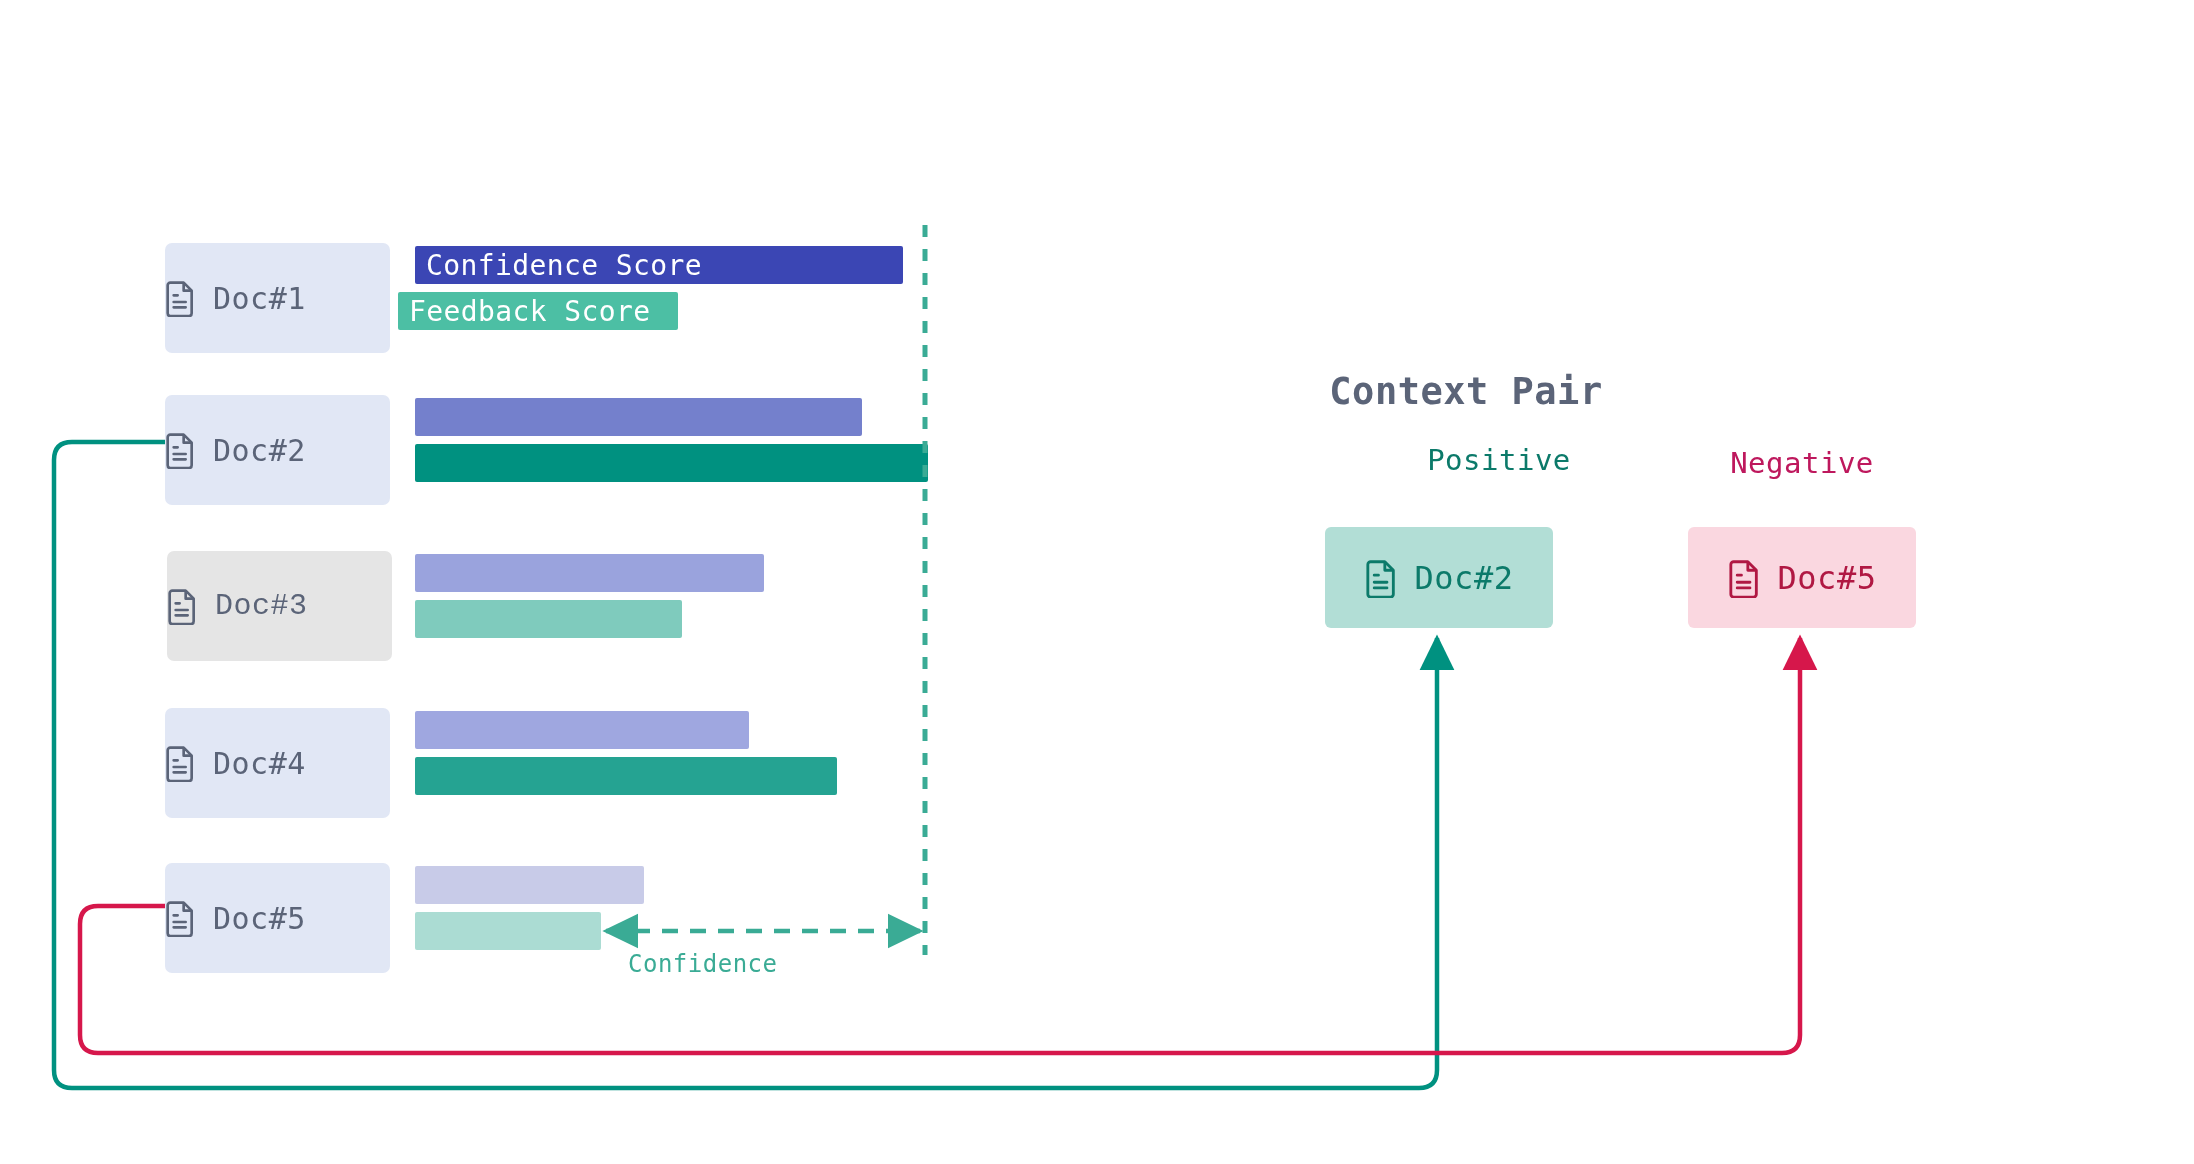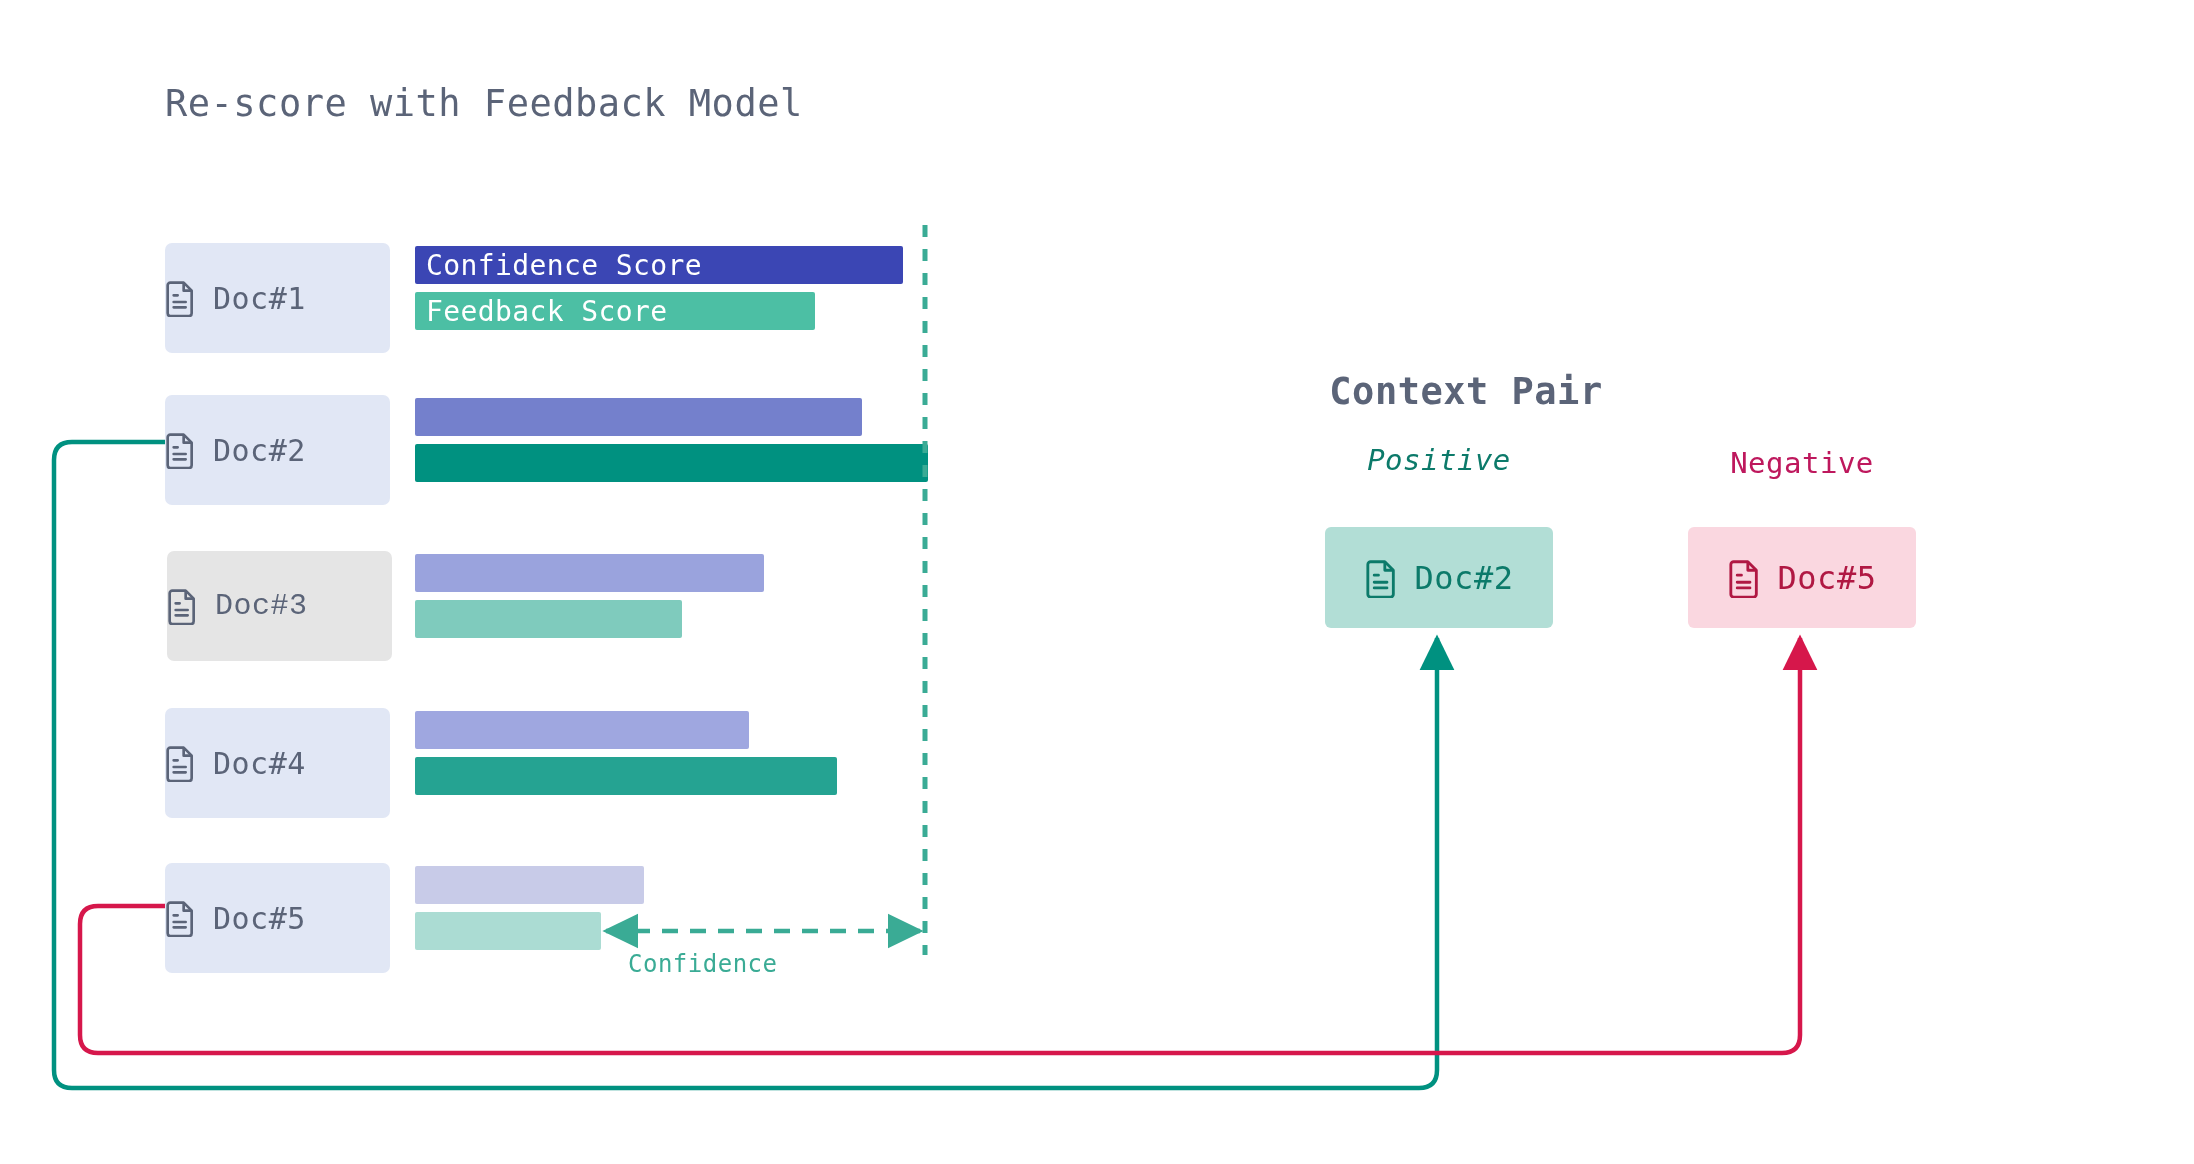--- a/index.html
+++ b/index.html
@@ -114,37 +114,36 @@
     height: 1164px;
     pointer-events: none;
     overflow: visible;
   }
 </style>
 </head>
 <body>
 
 <div id="stage">
 
-  <div class="panel-title">Re-score with Feedback Model</div>
 
   <div id="doc-rows">
       <div class="doc-card" style="left: 165px; top: 243px; background: rgb(225, 231, 245);">
         <span class="doc-icon">
           <svg width="32" height="38" viewBox="0 0 24 28" fill="none">
             <path d="M4 2.5h10l6 6v17a2 2 0 0 1-2 2H4a2 2 0 0 1-2-2V4.5a2 2 0 0 1 2-2z" stroke="#5b6478" stroke-width="2" stroke-linejoin="round"></path>
             <path d="M14 2.5v6h6" stroke="#5b6478" stroke-width="2" stroke-linejoin="round"></path>
             <path d="M6.5 12h3M6.5 17h9M6.5 21h9" stroke="#5b6478" stroke-width="2" stroke-linecap="round"></path>
           </svg>
         </span>
         <span class="doc-label">Doc#1</span>
       </div>
       <div class="bar" style="left: 415px; top: 246px; width: 488px; background: rgb(59, 70, 180);">
         <span class="bar-label">Confidence Score</span>
       </div>
-      <div class="bar" style="left: 415px; top: 292px; width: 400px; background: rgb(76, 191, 164);">
+      <div class="bar" style="left: 398px; top: 292px; width: 280px; background: rgb(76, 191, 164);">
         <span class="bar-label">Feedback Score</span>
       </div>
       <div class="doc-card" style="left: 165px; top: 395px; background: rgb(225, 231, 245);">
         <span class="doc-icon">
           <svg width="32" height="38" viewBox="0 0 24 28" fill="none">
             <path d="M4 2.5h10l6 6v17a2 2 0 0 1-2 2H4a2 2 0 0 1-2-2V4.5a2 2 0 0 1 2-2z" stroke="#5b6478" stroke-width="2" stroke-linejoin="round"></path>
             <path d="M14 2.5v6h6" stroke="#5b6478" stroke-width="2" stroke-linejoin="round"></path>
             <path d="M6.5 12h3M6.5 17h9M6.5 21h9" stroke="#5b6478" stroke-width="2" stroke-linecap="round"></path>
           </svg>
         </span>
@@ -187,21 +186,21 @@
         <span class="doc-label">Doc#5</span>
       </div>
       <div class="bar" style="left: 415px; top: 866px; width: 229px; background: rgb(200, 203, 232);"></div>
       <div class="bar" style="left: 415px; top: 912px; width: 186px; background: rgb(171, 220, 211);"></div>
     </div>
 
   <div class="confidence-label" id="confidence-label" style="left: 628px; top: 950px;">Confidence</div>
 
   <div class="context-title" id="context-title" style="left:1466px; top:370px; transform:translateX(-50%);font-weight:bold;">Context Pair</div>
 
-  <div class="pair-tag" id="positive-tag" style="left: 1439px; top: 443px; transform: translateX(-50%); color: rgb(12, 122, 106); font-style: italic;">Positive</div>
+  <div class="pair-tag" id="positive-tag" style="left: 1499px; top: 443px; transform: translateX(-50%); color: rgb(12, 122, 106);">Positive</div>
   <div class="pair-tag" id="negative-tag" style="left: 1802px; top: 446px; transform: translateX(-50%); color: #be185d;">Negative</div>
 
   <div class="pair-card" id="positive-card" style="left: 1325px; top: 527px; background: rgb(178, 222, 214);">
     <span class="doc-icon">
       <svg width="34" height="40" viewBox="0 0 24 28" fill="none">
         <path d="M4 2.5h10l6 6v17a2 2 0 0 1-2 2H4a2 2 0 0 1-2-2V4.5a2 2 0 0 1 2-2z" stroke="#0c7a6a" stroke-width="2" stroke-linejoin="round"></path>
         <path d="M14 2.5v6h6" stroke="#0c7a6a" stroke-width="2" stroke-linejoin="round"></path>
         <path d="M6.5 12h3M6.5 17h9M6.5 21h9" stroke="#0c7a6a" stroke-width="2" stroke-linecap="round"></path>
       </svg>
     </span>

